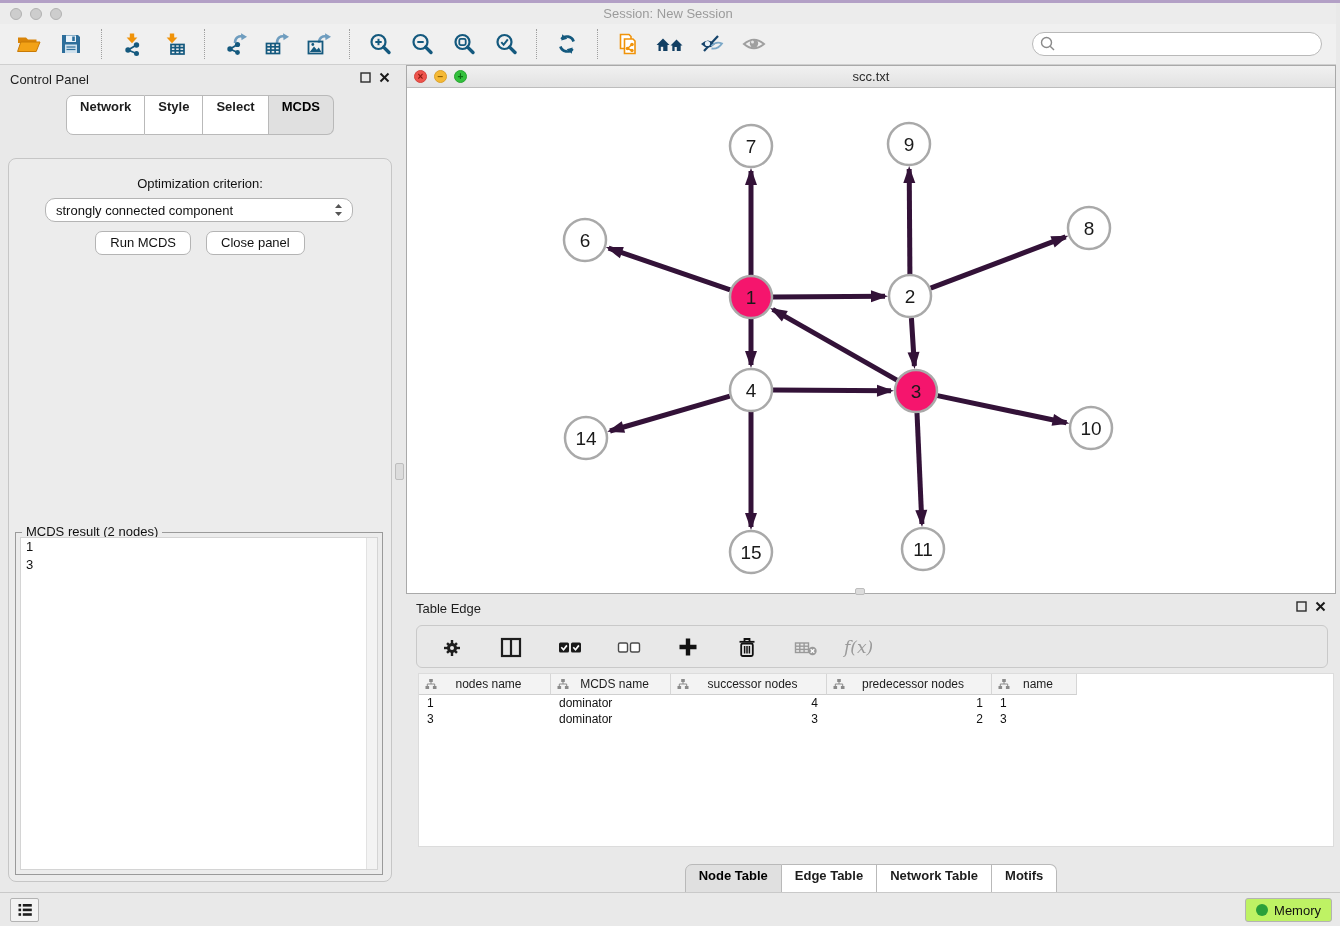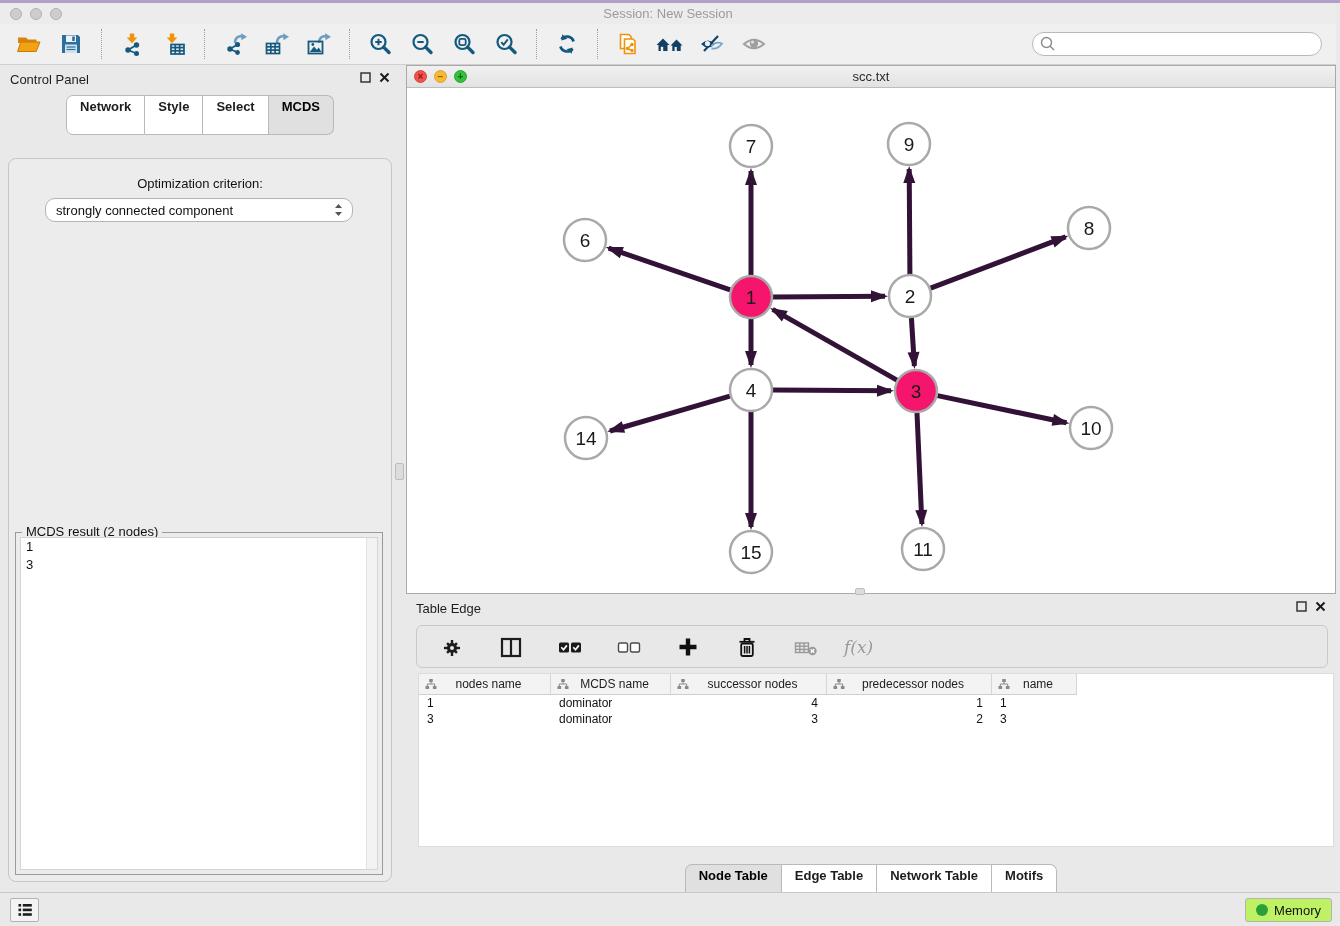--- a/index.html
+++ b/index.html
@@ -299,20 +299,24 @@
   </div>
   <div class="cp-inner">
     <div class="opt-label">Optimization criterion:</div>
     <div class="combo">
       <span class="val">strongly connected component</span>
       <svg width="11" height="16" viewBox="0 0 11 16">
         <path d="M2 6 L5.5 2 L9 6 z" fill="#555"></path>
         <path d="M2 10 L5.5 14 L9 10 z" fill="#555"></path>
       </svg>
     </div>
+    <div class="btn-row">
+      <button class="pbtn">Run MCDS</button>
+      <button class="pbtn">Close panel</button>
+    </div>
     <div class="groupbox">
       <span class="legend">MCDS result (2 nodes)</span>
       <div class="result-area">
         <div id="result-lines">
             <div class="result-line">1</div>
             <div class="result-line">3</div>
           </div>
         <div class="result-scroll"></div>
       </div>
     </div>

